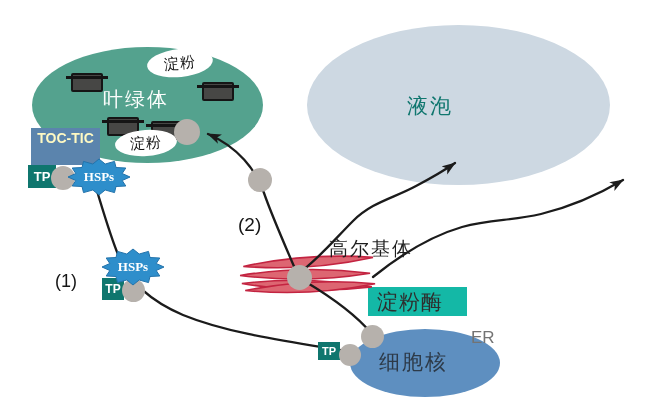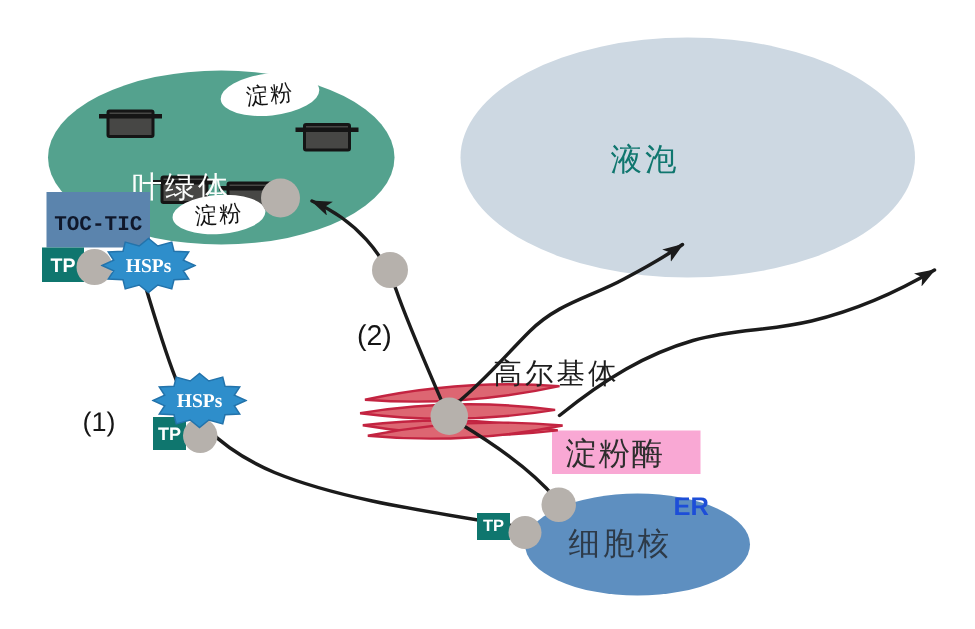--- a/index.html
+++ b/index.html
@@ -9,50 +9,50 @@
   }
   
   .organelle{position:absolute;border-radius:50%;z-index:1;}
   .chloroplast{left:32px;top:47px;width:231px;height:116px;background:#54a28e;}
   .vacuole{left:307px;top:25px;width:303px;height:160px;background:#cdd8e2;}
   .nucleus{left:350px;top:329px;width:150px;height:68px;background:#5e8fc0;}
   
   svg.overlay{position:absolute;left:0;top:0;z-index:2;}
   
   .biglabel{position:absolute;z-index:3;color:#2e343a;font-size:20px;letter-spacing:2px;white-space:nowrap;}
-  .lbl-chloroplast{left:88px;top:86px;color:#fbfdfc;margin-top:25px;}
+  .lbl-chloroplast{left:103px;top:86px;color:#fbfdfc;}
   .lbl-vacuole{left:407px;top:92px;font-size:21px;color:#0f766e;}
   .lbl-golgi{left:329px;top:236px;font-size:19px;color:#1e1e1e;text-align:right;}
   .lbl-nucleus{left:379px;top:348px;font-size:21px;color:#2d3a48;}
-  .lbl-er{left:449px;top:328px;font-size:17px;color:#1d4ed8;letter-spacing:0;font-weight:700;}
+  .lbl-er{left:471px;top:328px;font-size:17px;color:#737373;letter-spacing:0;font-weight:400;}
   .lbl-step{position:absolute;z-index:3;color:#151515;font-size:18px;letter-spacing:0;}
   .lbl-step1{left:55px;top:271px;}
   .lbl-step2{left:238px;top:214px;font-size:19px;}
   
   .starch{position:absolute;z-index:3;background:#ffffff;border-radius:50%;
     display:flex;align-items:center;justify-content:center;color:#121212;font-size:15px;letter-spacing:1px;}
   .starch1{left:147px;top:49px;width:66px;height:28px;transform:rotate(-6deg);}
   .starch2{left:115px;top:130px;width:62px;height:26px;transform:rotate(-4deg);}
   
   .granum{position:absolute;z-index:3;width:28px;height:15px;background:#474745;
     border:2px solid #151515;border-radius:2px;}
   .granum::before{content:"";position:absolute;left:-7px;right:-7px;top:1px;height:3px;background:#151515;}
   .granum1{left:71px;top:73px;}
   .granum2{left:202px;top:82px;}
   .granum3{left:107px;top:117px;}
   .granum4{left:151px;top:121px;}
   
   .toctic{position:absolute;z-index:3;left:31px;top:128px;width:69px;height:37px;background:#5b84ad;
-    color:#0f172a;font-weight:bold;font-size:14px;line-height:17px;text-align:center;padding-top:14px;box-sizing:border-box;font-family:Liberation Mono, monospace;}
+    color:#fef9c3;font-weight:bold;font-size:14px;line-height:17px;text-align:center;padding-top:2px;box-sizing:border-box;}
   .tpbox{position:absolute;z-index:3;background:#0f766e;color:#ffffff;font-weight:bold;
     display:flex;align-items:center;justify-content:center;}
   .tp1{left:28px;top:165px;width:28px;height:23px;font-size:13px;}
   .tp2{left:102px;top:278px;width:22px;height:22px;font-size:12px;}
   .tp3{left:318px;top:342px;width:22px;height:18px;font-size:11px;}
-  .amylase{position:absolute;z-index:1;left:368px;top:287px;width:99px;height:29px;background:#f9a8d4;
+  .amylase{position:absolute;z-index:1;left:368px;top:287px;width:99px;height:29px;background:#14b8a6;
     color:#2e2e2e;font-size:21px;letter-spacing:1px;display:flex;align-items:center;padding-left:9px;box-sizing:border-box;}
   
   .pcircle{position:absolute;z-index:4;border-radius:50%;background:#b6b1ac;}
   .c-toc{left:51px;top:166px;width:24px;height:24px;}
   .c-cyt{left:122px;top:279px;width:23px;height:23px;}
   .c-edge{left:174px;top:119px;width:26px;height:26px;}
   .c-path2{left:248px;top:168px;width:24px;height:24px;}
   .c-golgi{left:287px;top:265px;width:25px;height:25px;}
   .c-er{left:361px;top:325px;width:23px;height:23px;}
   .c-nuctp{left:339px;top:344px;width:22px;height:22px;}

